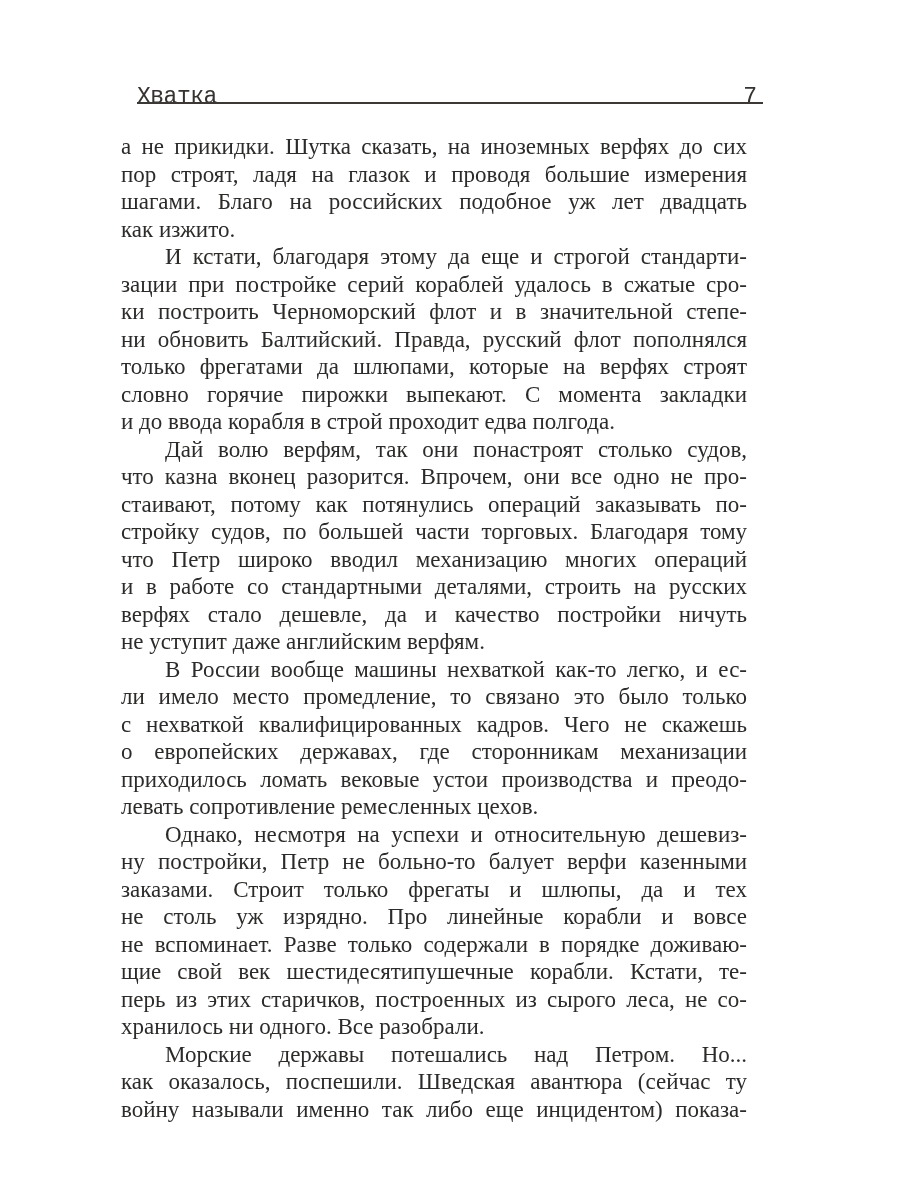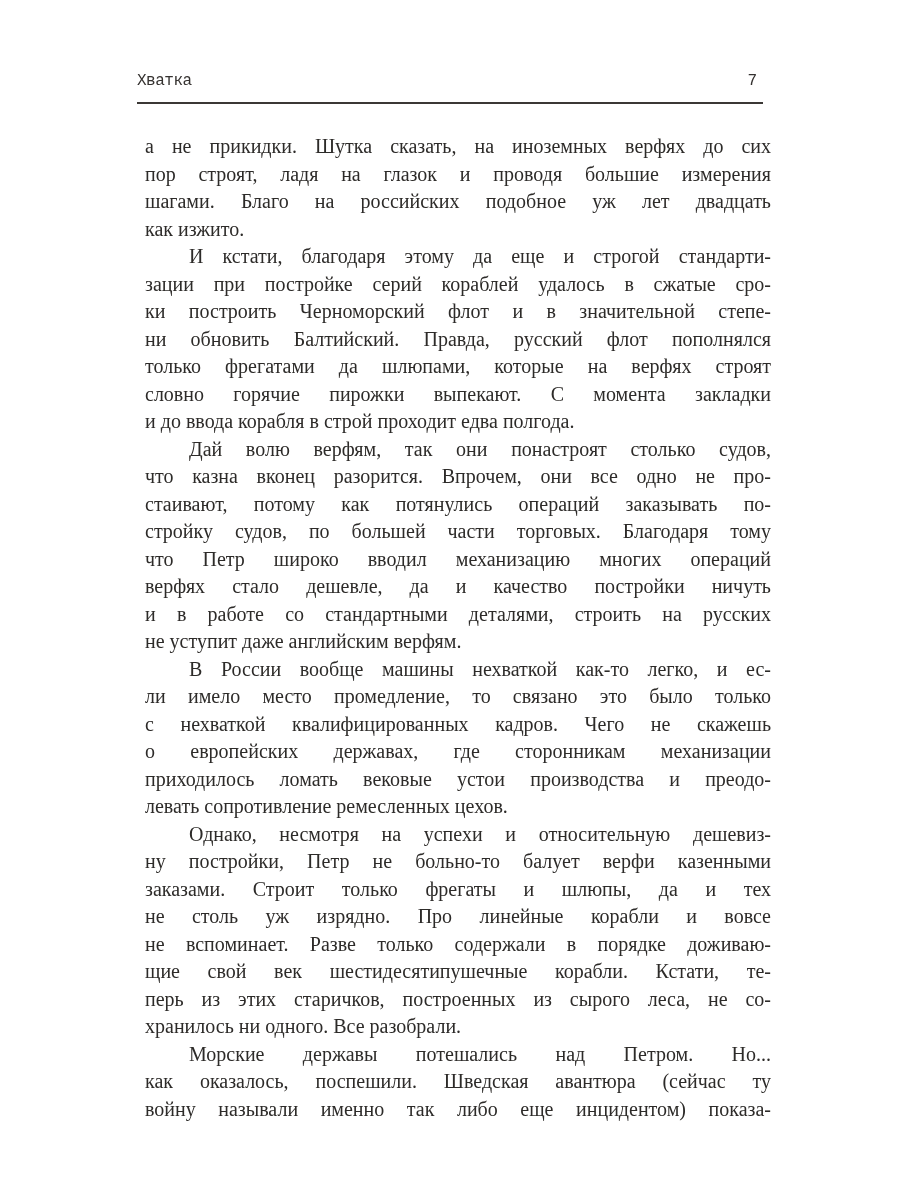--- a/index.html
+++ b/index.html
@@ -11,49 +11,49 @@
     position: relative;
     width: 900px;
     height: 1200px;
     background: var(--bg, #ffffff);
     overflow: hidden;
     font-family: "Liberation Serif", serif;
   }
   .header {
     position: absolute;
     left: 137px;
-    top: 72px;
+    top: 84px;
     width: 626px;
     display: flex;
     justify-content: space-between;
     align-items: baseline;
     font-family: "Liberation Mono", monospace;
-    font-size: 16px;
+    font-size: 23px;
     letter-spacing: -0.5px;
     color: var(--hdr, #353230);
   }
   .header .page-number {
     padding-right: 6px;
     letter-spacing: 0;
   }
   .rule {
     position: absolute;
     left: 137px;
     top: 102px;
     width: 626px;
     height: 2px;
     background: var(--rule, #3b3835);
   }
   .body-text {
     position: absolute;
-    left: 145px;
+    left: 121px;
     top: 133px;
     width: 626px;
     font-family: "Liberation Serif", serif;
-    font-size: 20px;
+    font-size: 23px;
     color: var(--txt, #2d2b29);
   }
   .para { margin: 0; padding: 0; }
   .line {
     height: 27.5px;
     line-height: 27.5px;
     overflow: hidden;
     text-align: justify;
     text-align-last: justify;
   }
@@ -88,22 +88,22 @@
         <div class="line">только фрегатами да шлюпами, которые на верфях строят</div>
         <div class="line">словно горячие пирожки выпекают. С момента закладки</div>
         <div class="line last">и до ввода корабля в строй проходит едва полгода.</div>
       </div>
       <div class="para">
         <div class="line indent">Дай волю верфям, так они понастроят столько судов,</div>
         <div class="line">что казна вконец разорится. Впрочем, они все одно не про-</div>
         <div class="line">стаивают, потому как потянулись операций заказывать по-</div>
         <div class="line">стройку судов, по большей части торговых. Благодаря тому</div>
         <div class="line">что Петр широко вводил механизацию многих операций</div>
+        <div class="line">и в работе со стандартными деталями, строить на русских</div>
         <div class="line">верфях стало дешевле, да и качество постройки ничуть</div>
-        <div class="line">и в работе со стандартными деталями, строить на русских</div>
         <div class="line last">не уступит даже английским верфям.</div>
       </div>
       <div class="para">
         <div class="line indent">В России вообще машины нехваткой как-то легко, и ес-</div>
         <div class="line">ли имело место промедление, то связано это было только</div>
         <div class="line">с нехваткой квалифицированных кадров. Чего не скажешь</div>
         <div class="line">о европейских державах, где сторонникам механизации</div>
         <div class="line">приходилось ломать вековые устои производства и преодо-</div>
         <div class="line last">левать сопротивление ремесленных цехов.</div>
       </div>

